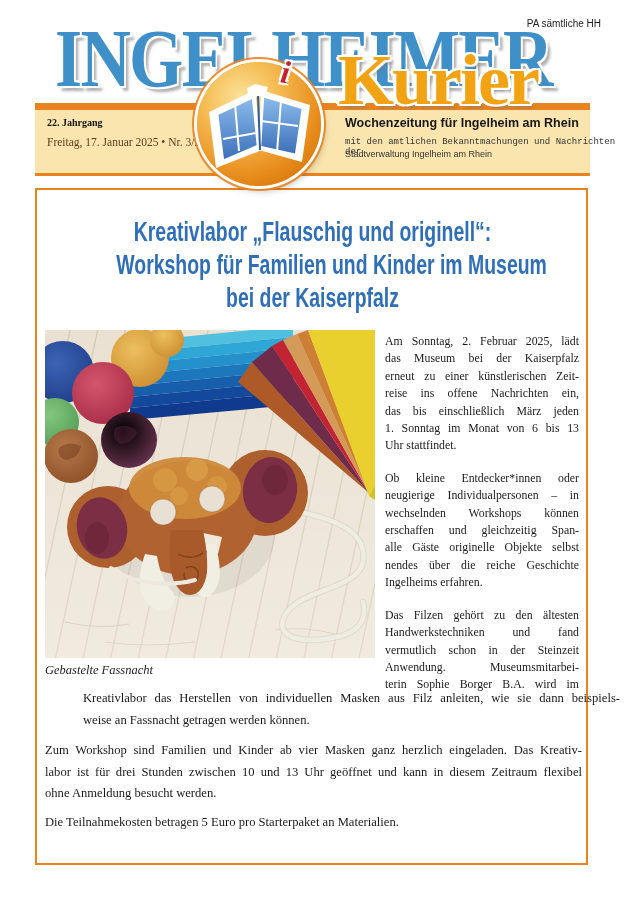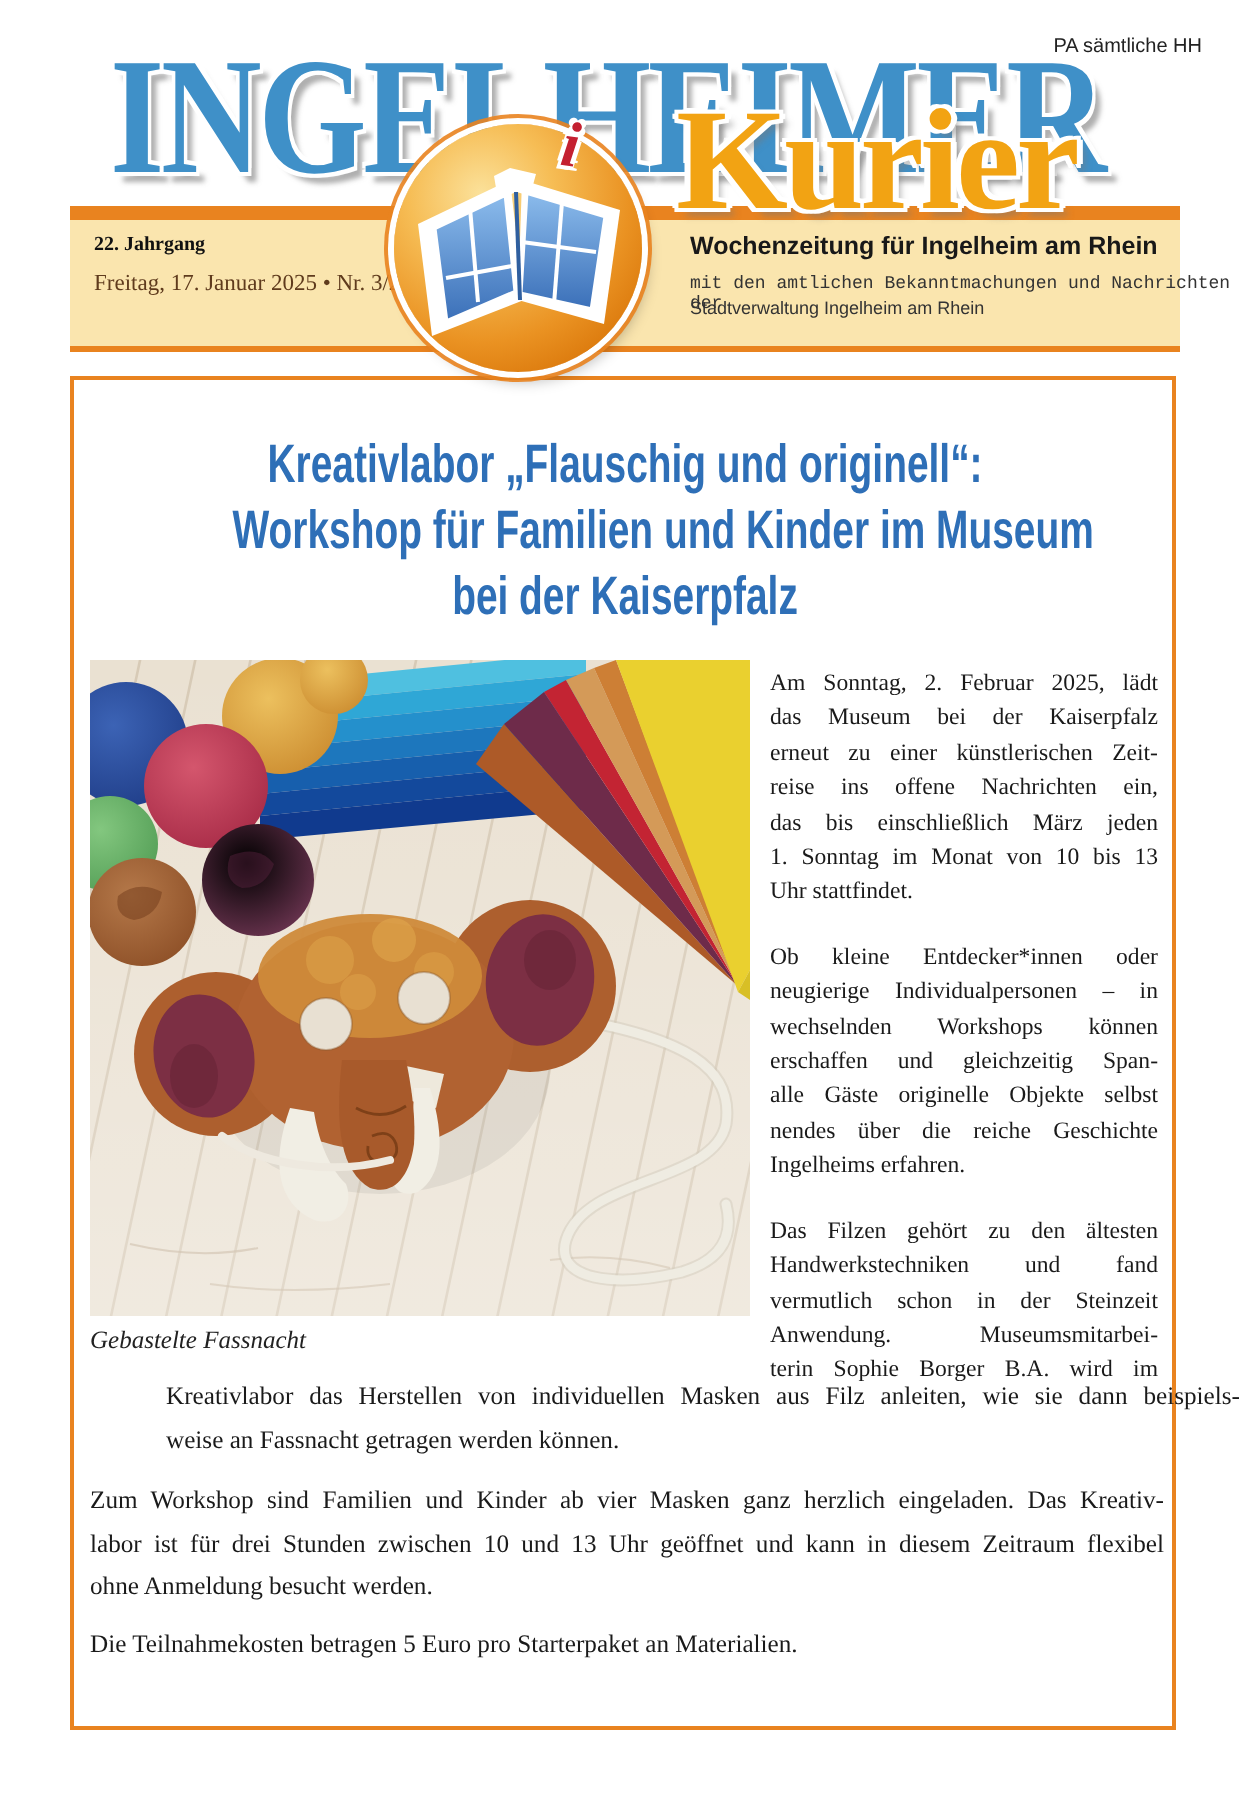--- a/index.html
+++ b/index.html
@@ -223,21 +223,21 @@
 
   <div class="abs caption">Gebastelte Fassnacht</div>
 
   <div class="abs col">
     <div>
       <div class="jl">Am Sonntag, 2. Februar 2025, lädt</div>
       <div class="jl">das Museum bei der Kaiserpfalz</div>
       <div class="jl">erneut zu einer künstlerischen Zeit-</div>
       <div class="jl">reise ins offene Nachrichten ein,</div>
       <div class="jl">das bis einschließlich März jeden</div>
-      <div class="jl">1. Sonntag im Monat von 10 bis 13</div>
+      <div class="jl">1. Sonntag im Monat von 6 bis 13</div>
       <div>Uhr stattfindet.</div>
     </div>
     <div class="pgap"></div>
     <div>
       <div class="jl">Ob kleine Entdecker*innen oder</div>
       <div class="jl">neugierige Individualpersonen – in</div>
       <div class="jl">wechselnden Workshops können</div>
       <div class="jl">erschaffen und gleichzeitig Span-</div>
       <div class="jl">alle Gäste originelle Objekte selbst</div>
       <div class="jl">nendes über die reiche Geschichte</div>

